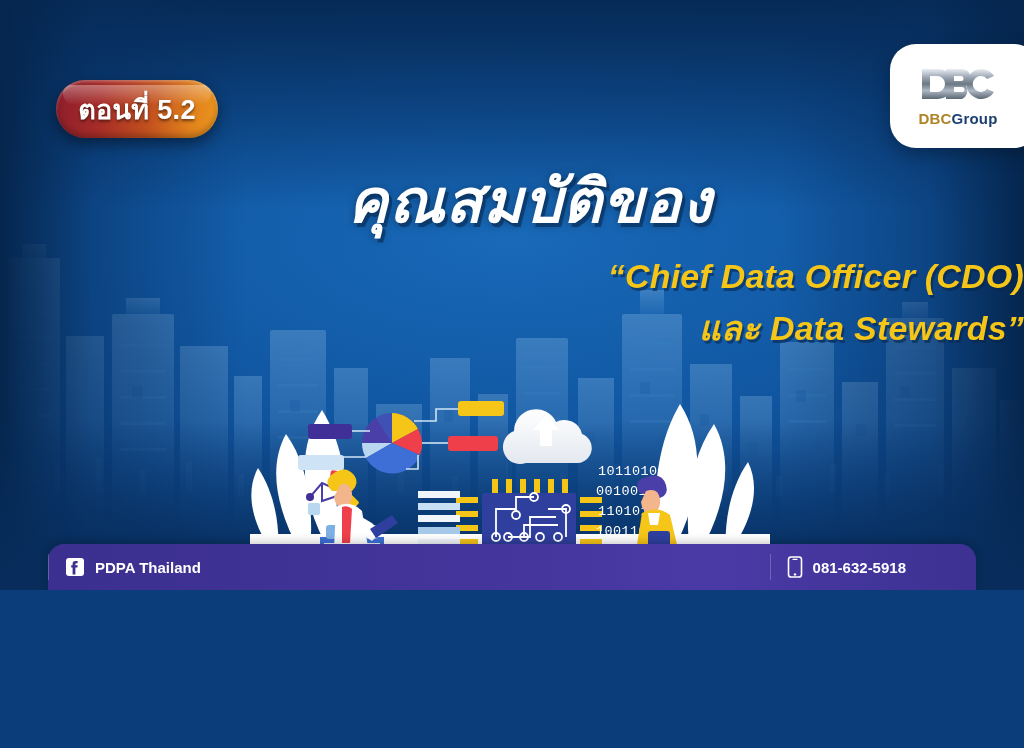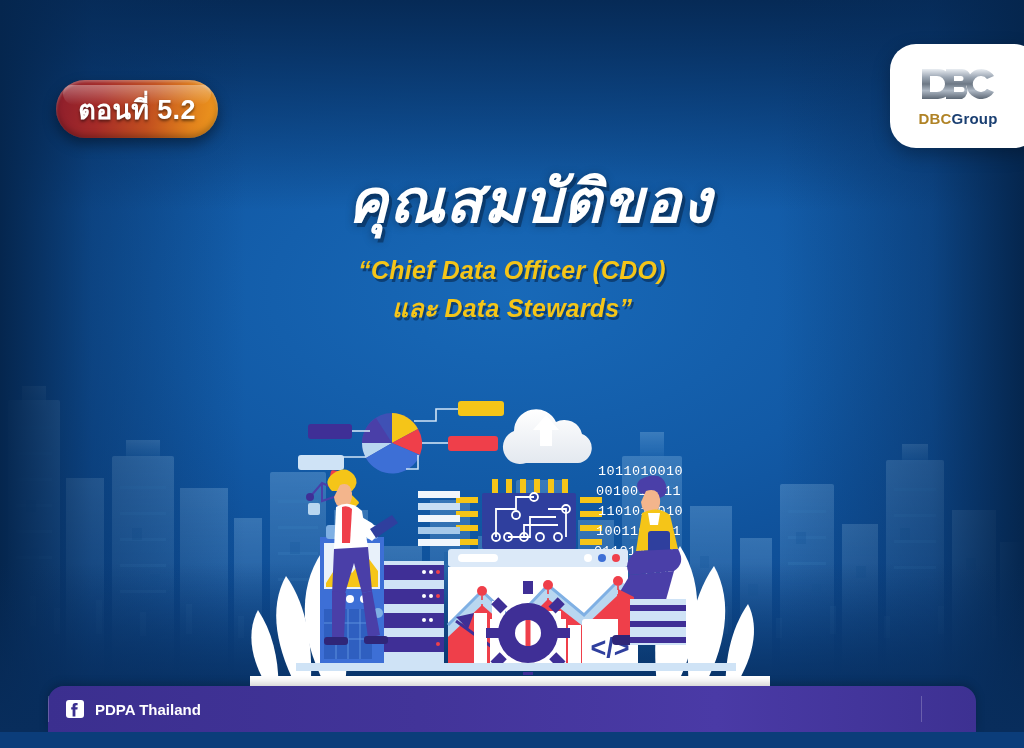--- a/index.html
+++ b/index.html
@@ -5,21 +5,21 @@
   * { margin:0; padding:0; box-sizing:border-box; }
   html,body { width:1024px; height:748px; overflow:hidden; }
   body {
     font-family:"Liberation Sans", sans-serif;
     background:#0b3d7a;
   }
 
   
   .slide{
     position:relative;
-    width:1024px; height:732px;
+    width:1024px; height:590px;
     overflow:hidden;
     background:
       radial-gradient(ellipse 110% 85% at 50% 40%, #1869b8 0%, #125aa6 32%, #0d4a91 58%, #0a3d7c 78%, #07305f 100%);
   }
   
   .vignette-top{
     position:absolute; inset:0 0 auto 0; height:210px;
     background:linear-gradient(180deg,#062a56 0%, rgba(8,52,104,.70) 45%, rgba(10,62,124,0) 100%);
     pointer-events:none;
   }
@@ -87,23 +87,24 @@
     text-align:center;
   }
   .title-main{
     font-size:60px; font-weight:700; font-style:italic; color:#ffffff;
     letter-spacing:1px; line-height:1.12;
     text-shadow:3px 4px 0 rgba(6,38,76,.55), 0 2px 10px rgba(0,0,0,.35);
     padding-left:36px;
   }
   .title-sub{
     margin-top:16px;
-    font-size:25px; font-weight:700; font-style:italic; color:#f5c518;
+    font-size:34px; font-weight:700; font-style:italic; color:#f5c518;
     line-height:1.52; letter-spacing:.2px;
     text-shadow:2px 3px 0 rgba(6,38,76,.60);
+    text-align:right;
   }
   .title-sub span{ display:block; }
 
   
   .illus{
     position:absolute; left:296px; top:385px; width:440px; height:290px;
   }
   .illus svg{ display:block; width:100%; height:100%; }
 
   
@@ -559,17 +560,27 @@
         </svg>
       </span>
       <span>PDPA Thailand</span>
     </div>
 
     <div class="spacer"></div>
 
 
     <div class="f-sep"></div>
 
+    <div class="f-item">
+      <span class="f-ico">
+        <svg width="16" height="22" viewBox="0 0 16 22" aria-hidden="true">
+          <rect x="1.5" y="1" width="13" height="20" rx="2.6" fill="none" stroke="#ffffff" stroke-width="1.6"></rect>
+          <rect x="5.5" y="2.8" width="5" height="1.3" rx=".6" fill="#ffffff"></rect>
+          <circle cx="8" cy="18.4" r="1.2" fill="#ffffff"></circle>
+        </svg>
+      </span>
+      <span>081-632-5918</span>
+    </div>
 
     <div style="width:54px"></div>
   </div>
 
 </div>
 
 </body></html>

